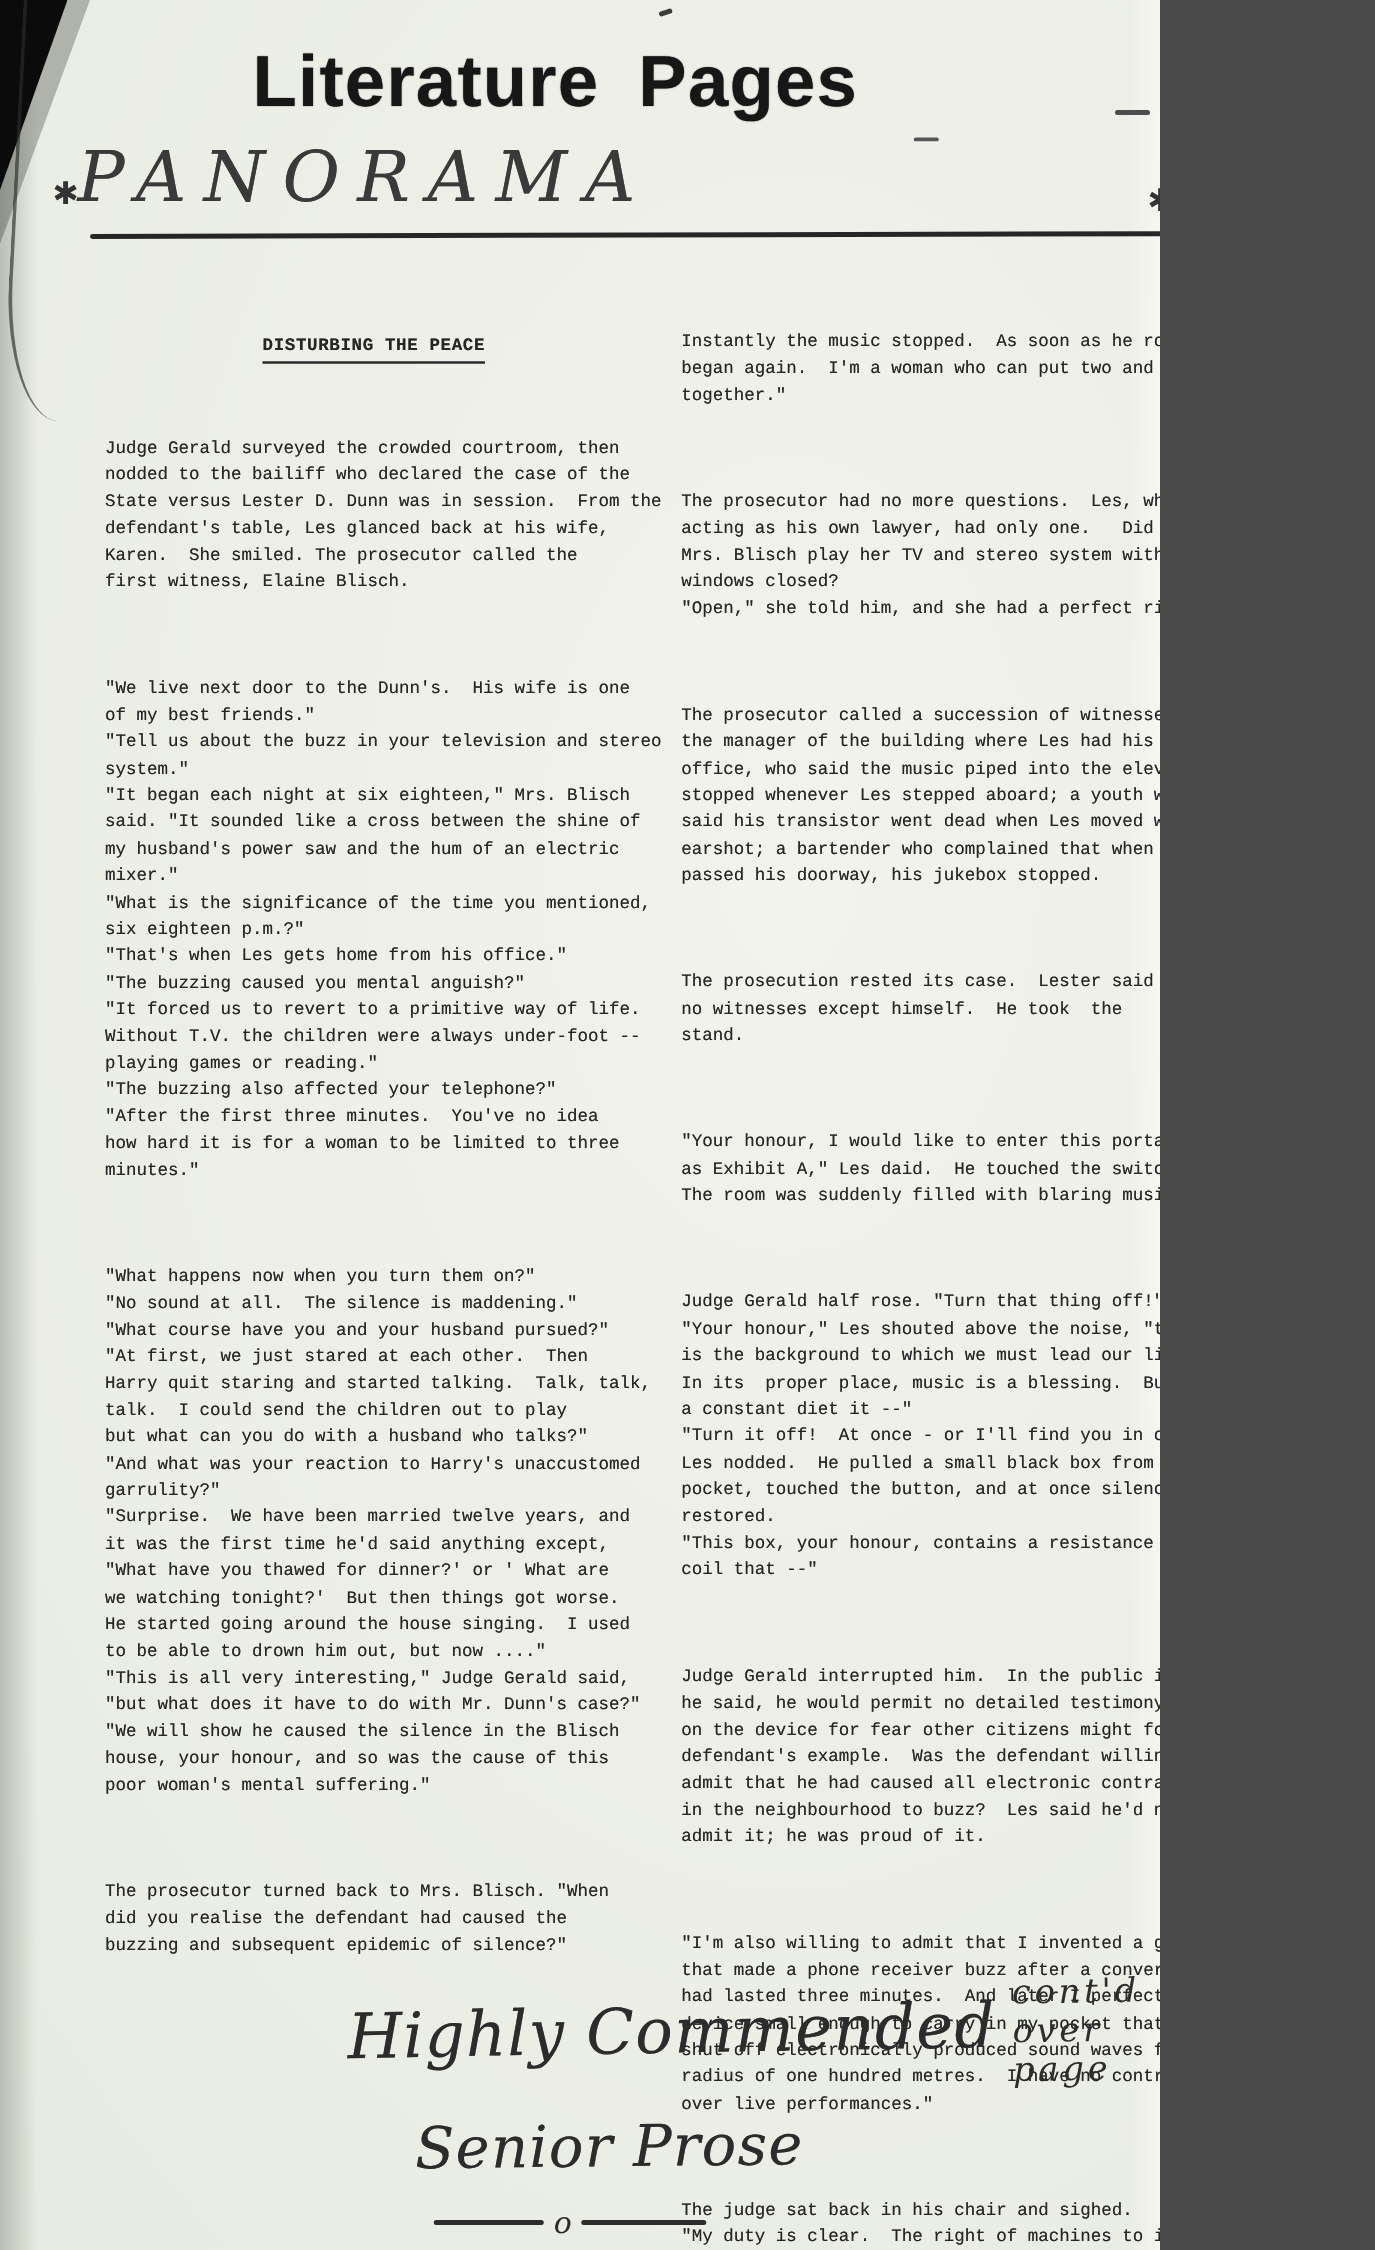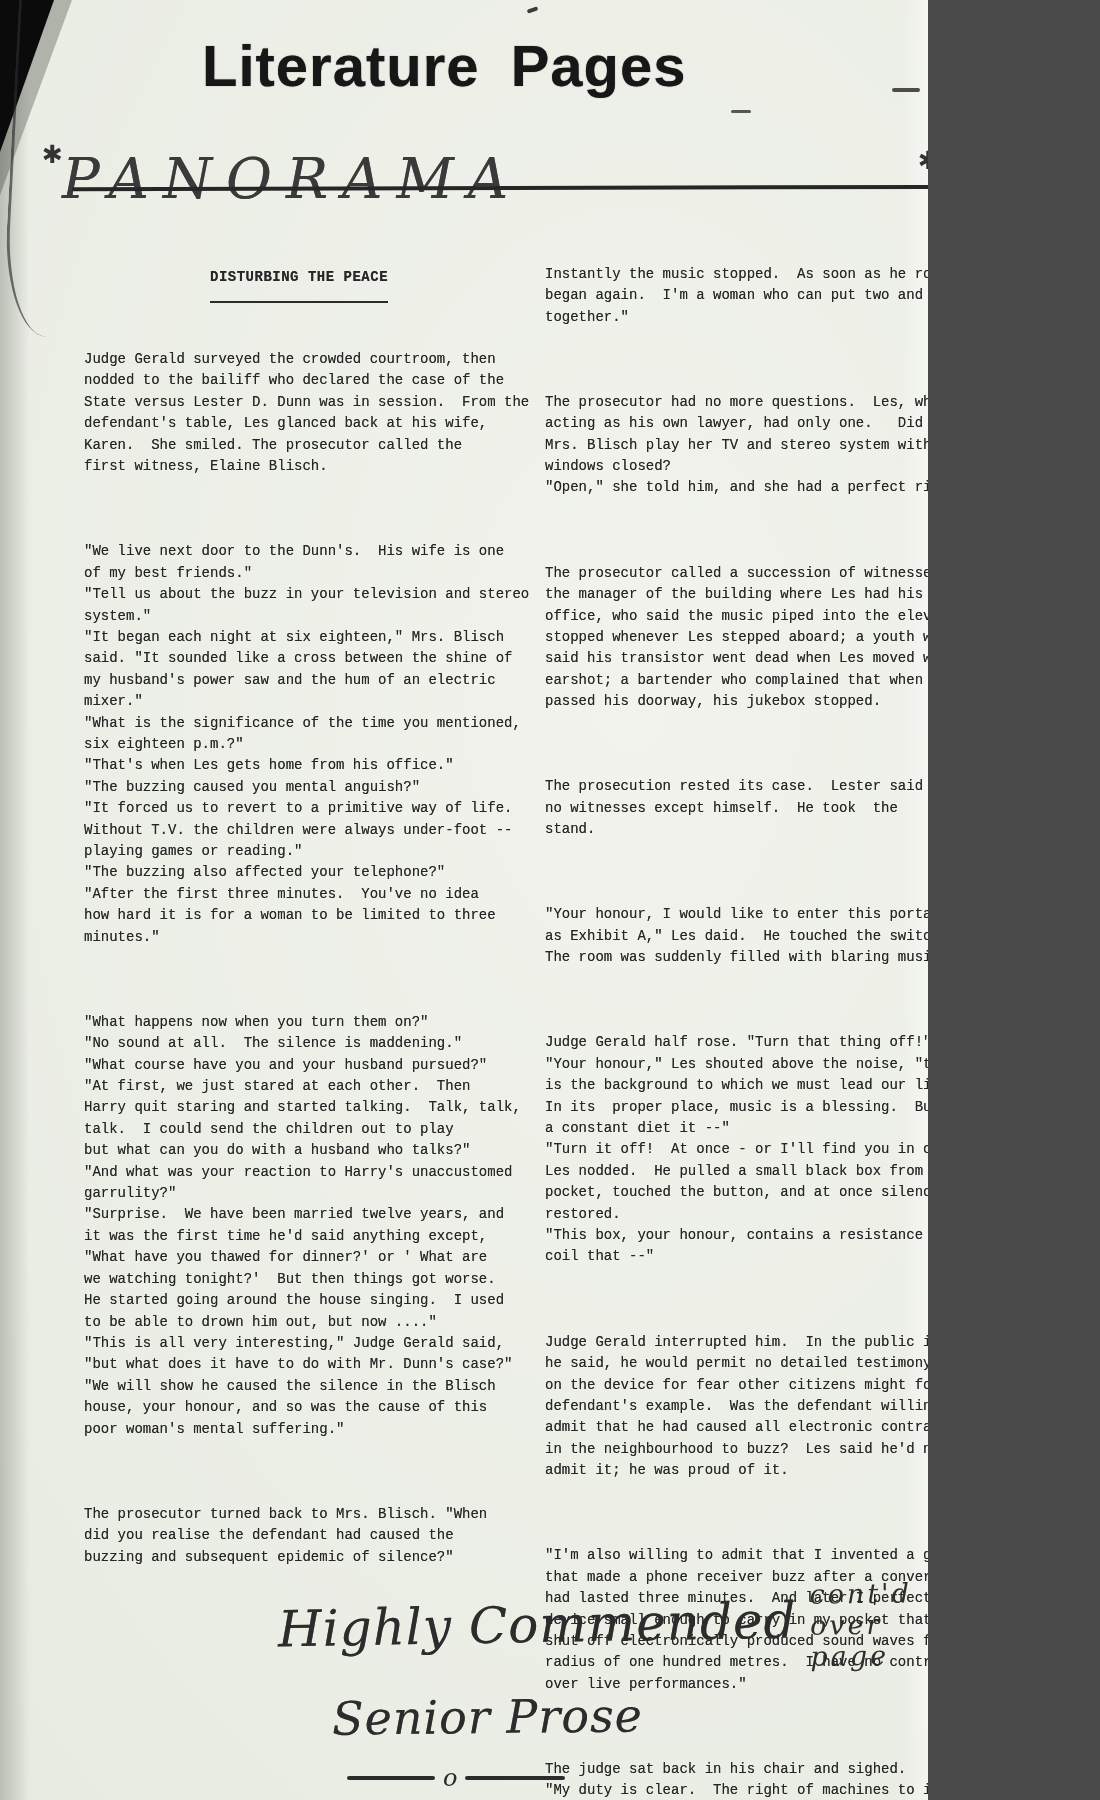--- a/index.html
+++ b/index.html
@@ -28,38 +28,38 @@
     background:#565656; border-radius:2px; }
 
   
   .title { position:absolute; left:202px; top:32px;
     font-family:"Liberation Sans","DejaVu Sans",sans-serif; font-weight:bold;
     font-size:58px; letter-spacing:1px; word-spacing:14px; color:#171717;
     text-shadow:0 0 1px rgba(20,20,20,.7); }
   .banner-word { position:absolute; top:110px;
     font-family:"DejaVu Serif","Liberation Serif",serif; font-style:italic;
     font-size:56px; color:#3a3a3a; letter-spacing:14px;
-    text-shadow:0 0 .5px rgba(40,40,40,.6);margin-top:36px; }
+    text-shadow:0 0 .5px rgba(40,40,40,.6); }
   .banner-word1 { left:62px; }
   .banner-word2 { left:556px; }
   .banner-star { position:absolute; font-family:"DejaVu Sans",sans-serif;
     font-size:25px; color:#333; }
   .star-left { left:42px; top:140px; }
   .star-right { left:918px; top:146px; }
   .banner-underline { position:absolute; left:72px; top:186px; width:886px; height:4px;
     background:#262626; transform:rotate(-.15deg); border-radius:2px; }
 
   
   .col { position:absolute; font-size:14px; line-height:21.4px;
     white-space:pre-wrap; text-shadow:0 0 .4px rgba(35,35,35,.6); }
   .col-left  { left:84px;  top:224px; width:462px; }
   .col-right { left:545px; top:221px; width:480px; }
   .story-heading { margin:0 0 18px 126px; font-size:14px; font-weight:bold;
     letter-spacing:.5px; }
-  .story-heading span { border-bottom:2px solid #2b2b2b; padding-bottom:16px; }
+  .story-heading span { border-bottom:2px solid #2b2b2b; padding-bottom:4px; }
   .col p { margin:0 0 21px 0; }
   .col p:last-child { margin-bottom:0; }
 
   
   .contd-note { position:absolute; left:810px; top:1578px;
     font-family:"DejaVu Serif","Liberation Serif",serif; font-style:italic;
     font-size:27px; letter-spacing:3px; color:#2d2d2d; transform:rotate(-.8deg); }
   .award-script { position:absolute; font-family:"DejaVu Serif","Liberation Serif",serif;
     font-style:italic; color:#2c2c2c; text-shadow:0 0 .5px rgba(40,40,40,.55); }
   .award-main { left:278px; top:1596px; font-size:50px; letter-spacing:1px;

